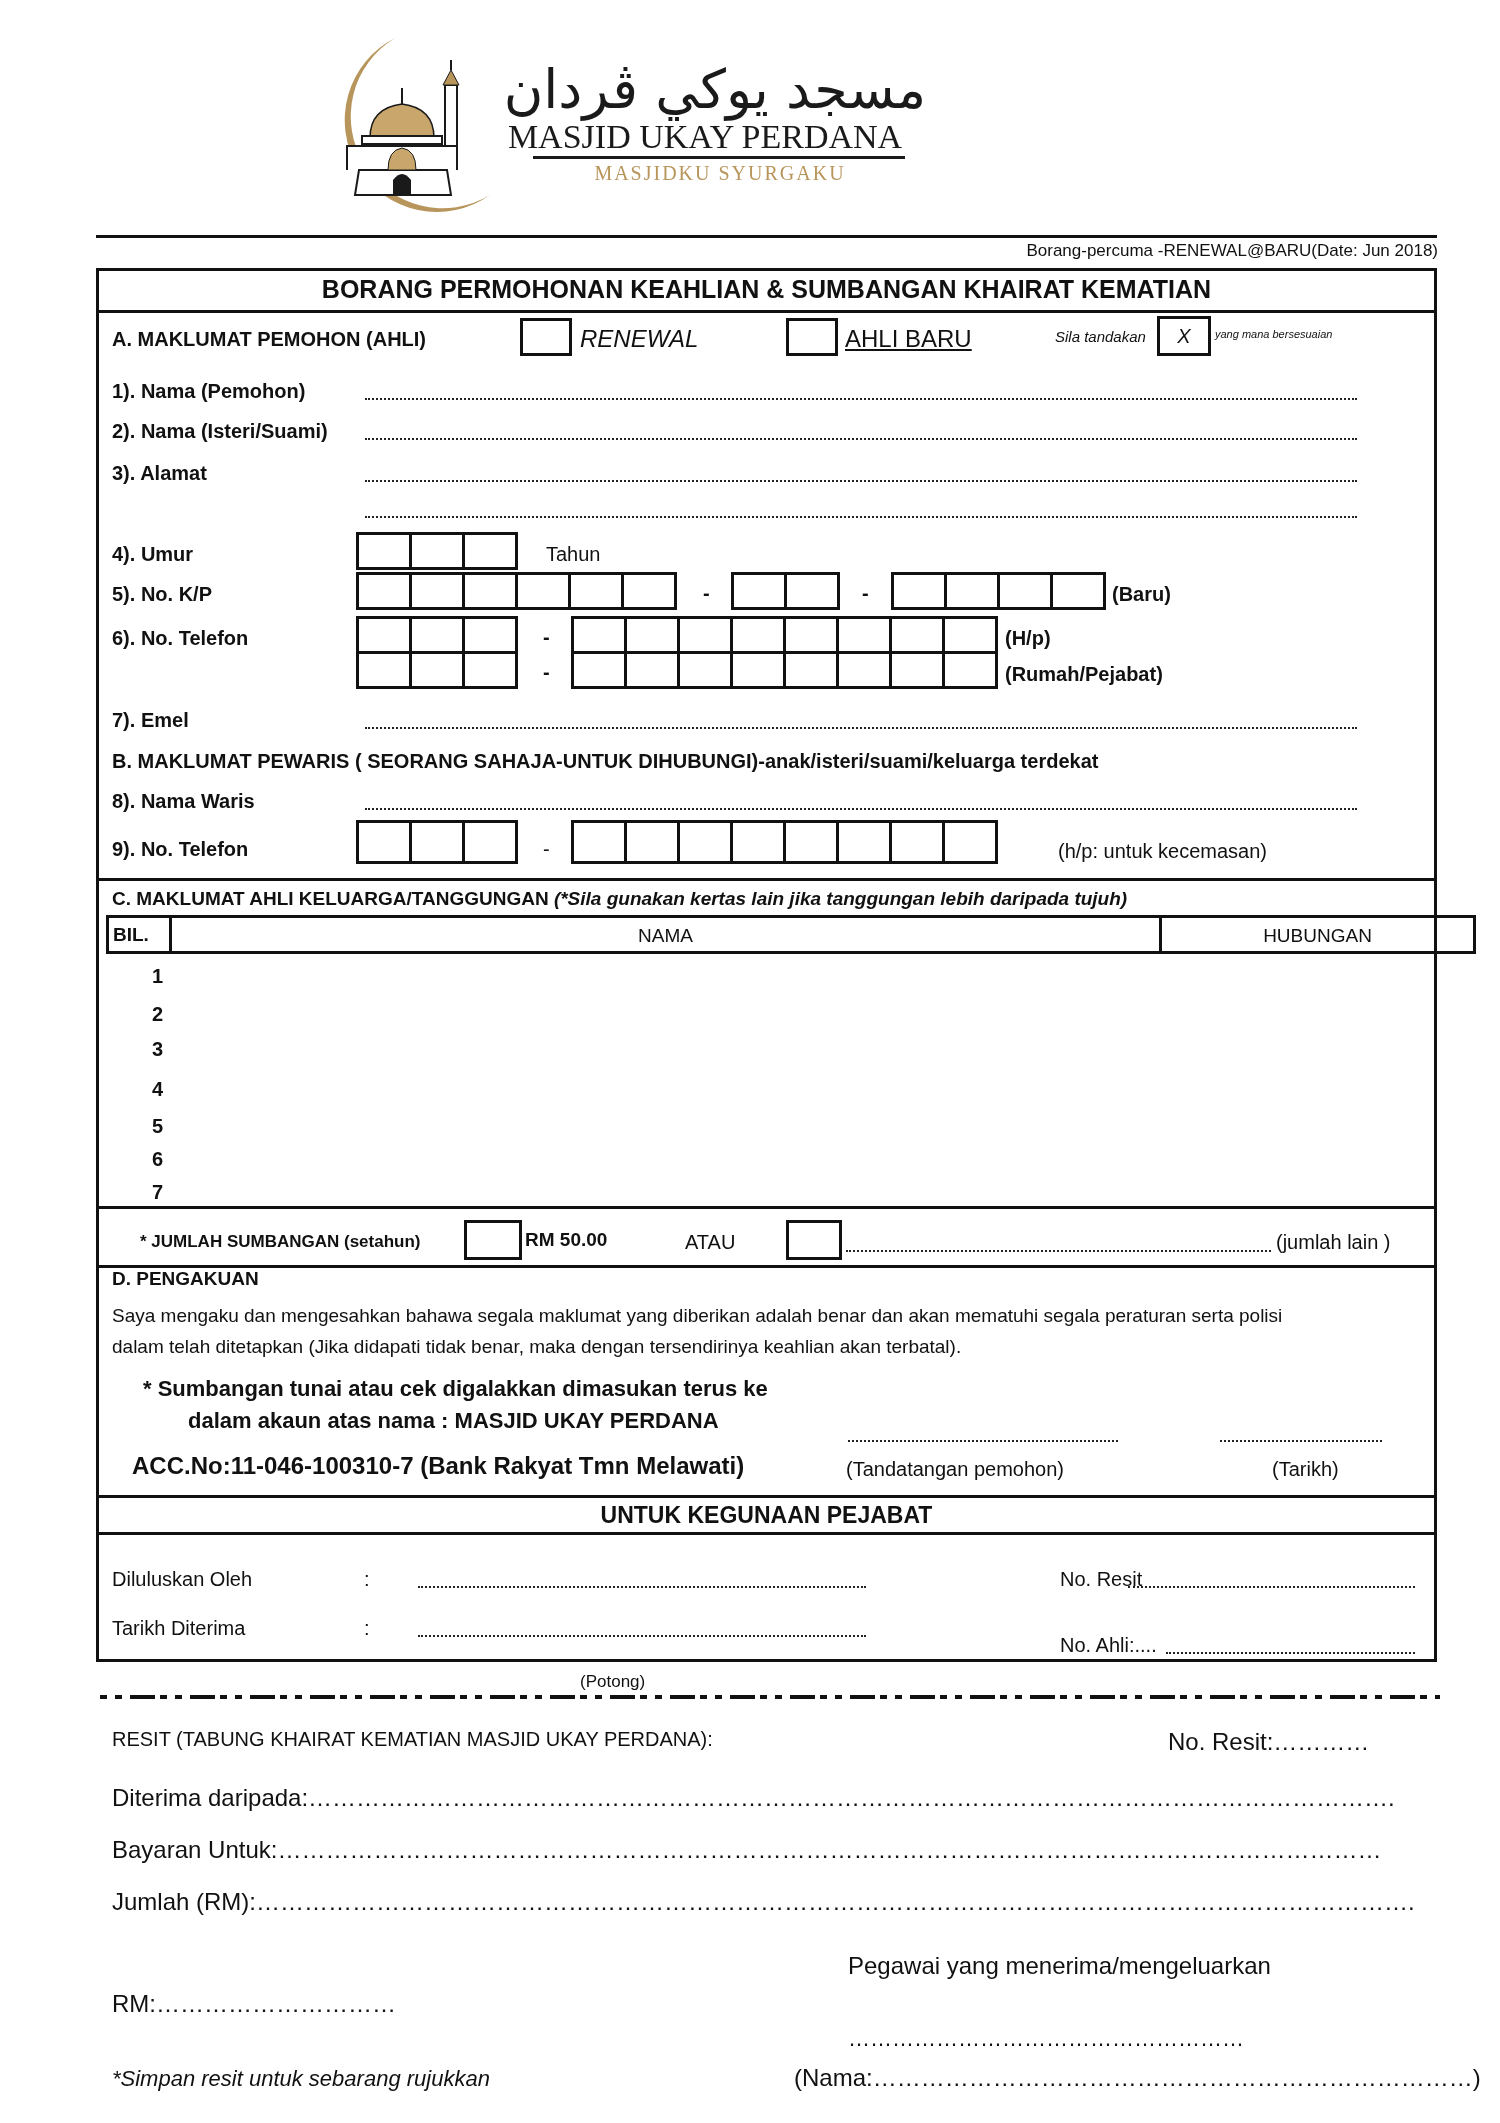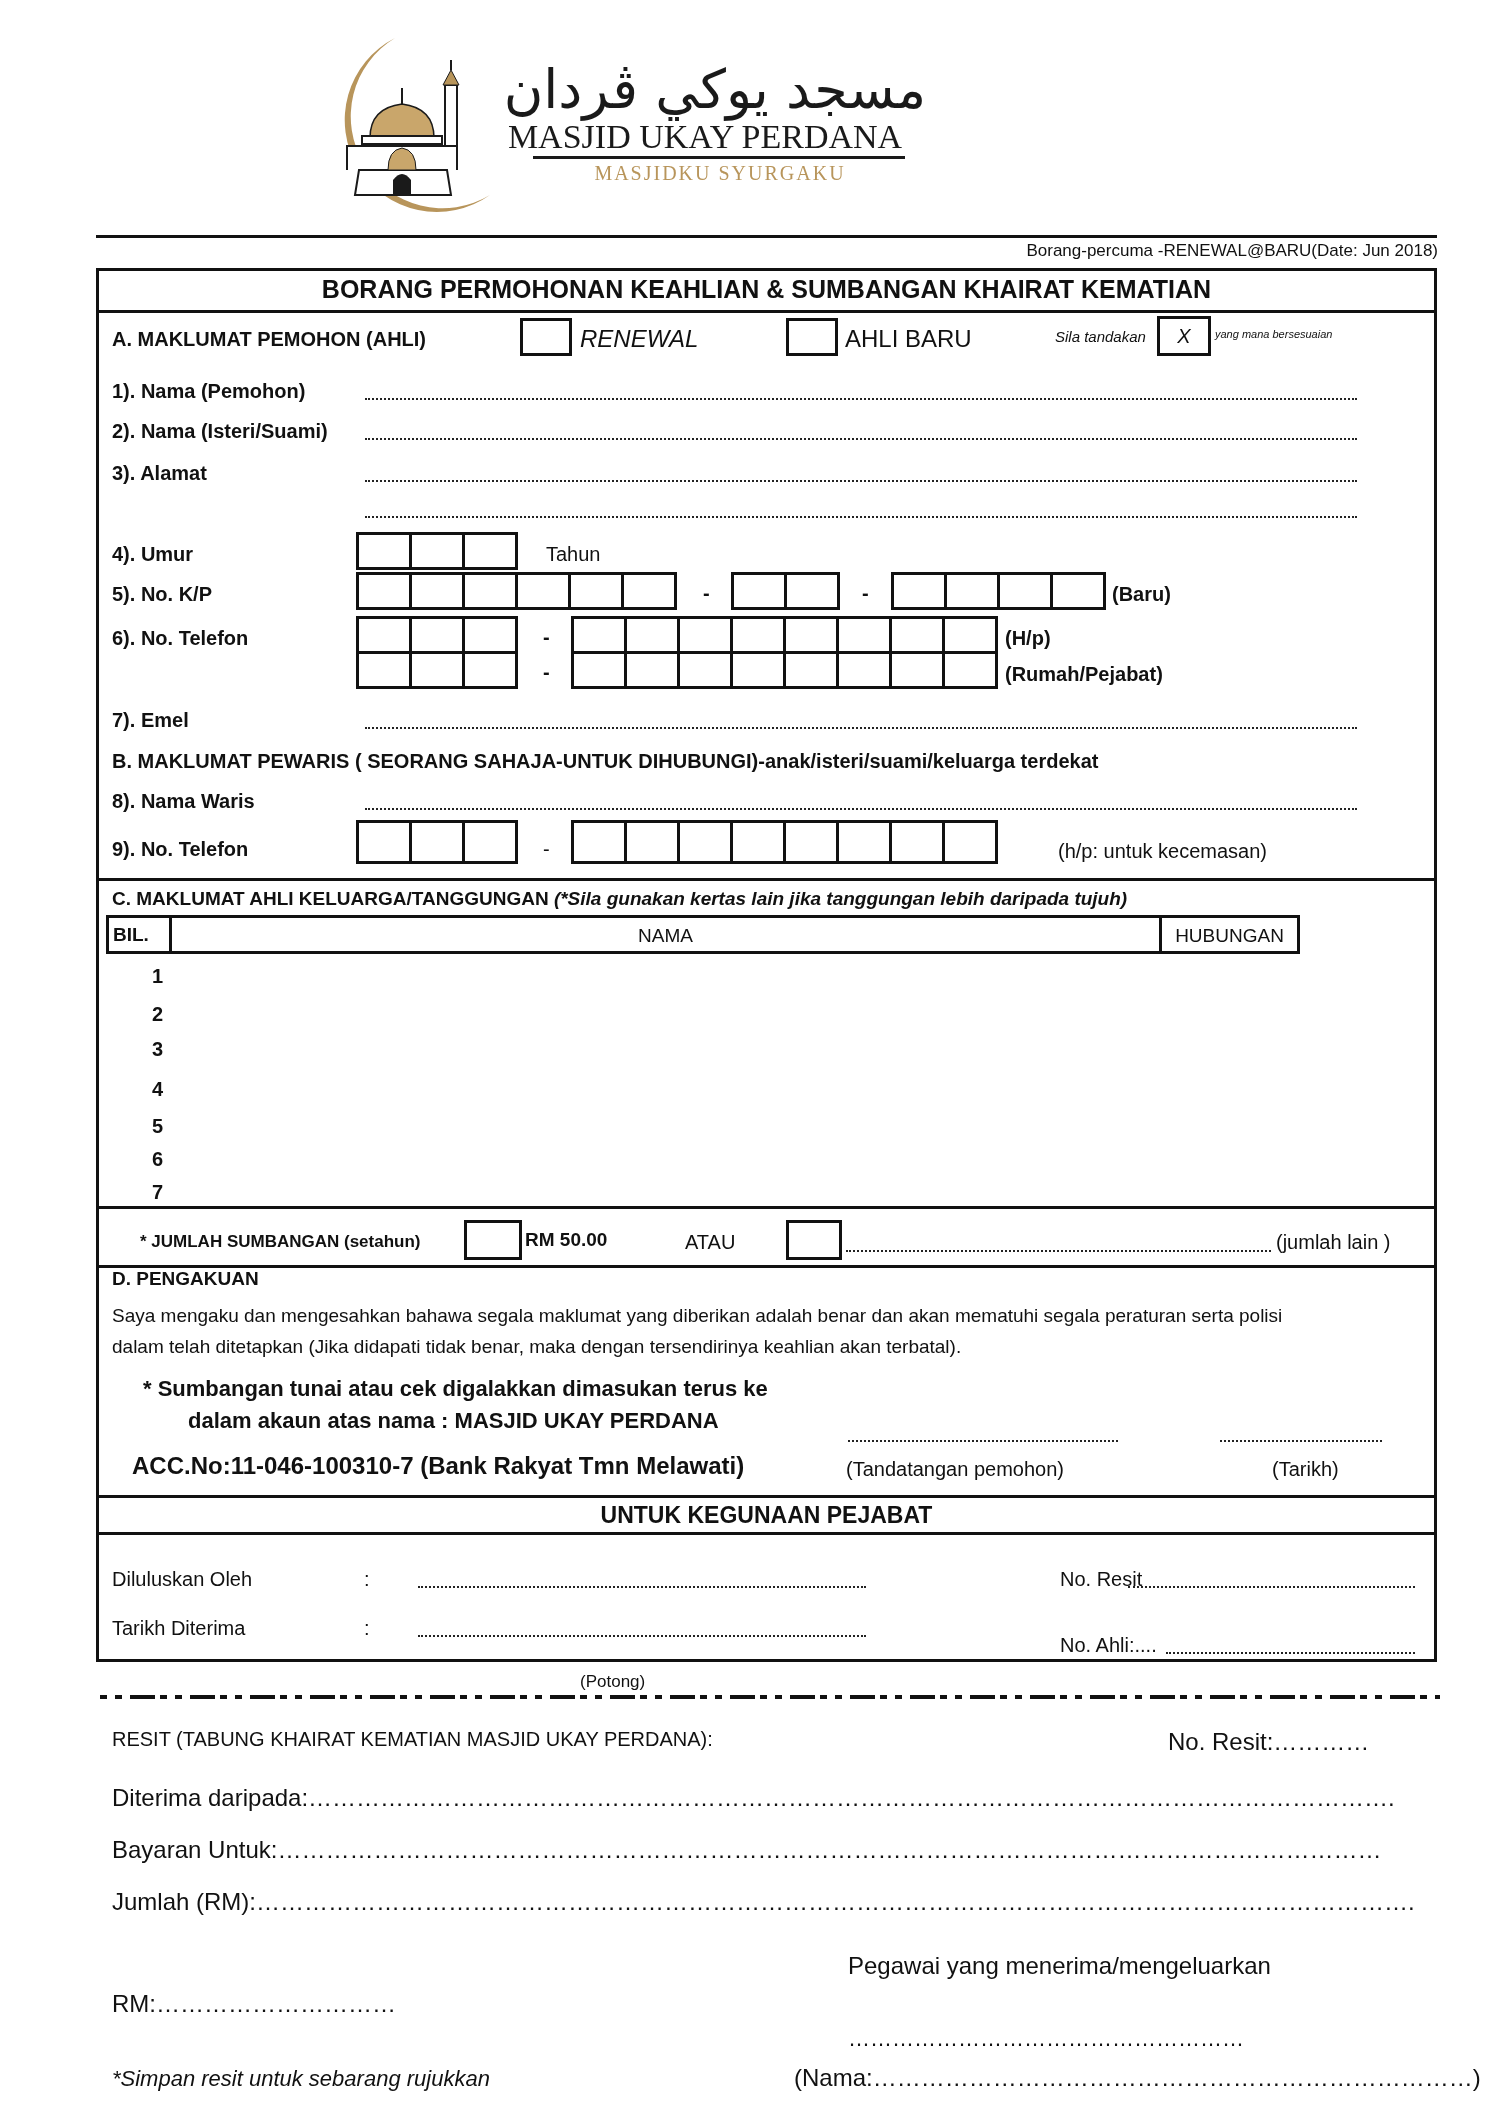--- a/index.html
+++ b/index.html
@@ -55,21 +55,21 @@
 
 <div id="frame"></div>
 
 <div class="abs b" style="left:96px;width:1341px;top:275px;text-align:center;font-size:25px;">BORANG PERMOHONAN KEAHLIAN &amp; SUMBANGAN KHAIRAT KEMATIAN</div>
 <div class="hline" style="top:310px;"></div>
 
 <div class="abs lbl" style="left:112px;top:328px;">A. MAKLUMAT PEMOHON (AHLI)</div>
 <div class="chk" style="left:520px;top:318px;width:52px;height:38px;"></div>
 <div class="abs i" style="left:580px;top:325px;font-size:24px;">RENEWAL</div>
 <div class="chk" style="left:786px;top:318px;width:52px;height:38px;"></div>
-<div class="abs" style="left:845px;top:325px;font-size:24px;">AHLI BARU</div>
+<div class="abs" style="left:845px;top:325px;font-size:24px;text-decoration:underline;">AHLI BARU</div>
 <div class="abs i" style="left:1055px;top:328px;font-size:15px;">Sila tandakan</div>
 <div class="chk" style="left:1157px;top:316px;width:54px;height:40px;display:flex;align-items:center;justify-content:center;">
   <span class="i" style="font-size:20px;">X</span>
 </div>
 <div class="abs i" style="left:1215px;top:328px;font-size:11px;">yang mana bersesuaian</div>
 
 <div class="abs lbl" style="left:112px;top:380px;">1). Nama (Pemohon)</div>
 <div class="dots" style="left:365px;top:398px;width:992px;"></div>
 <div class="abs lbl" style="left:112px;top:420px;">2). Nama (Isteri/Suami)</div>
 <div class="dots" style="left:365px;top:438px;width:992px;"></div>
@@ -169,21 +169,21 @@
     <div class="c"></div>
 </div>
 <div class="abs txt" style="left:1058px;top:840px;">(h/p: untuk kecemasan)</div>
 
 <div class="hline" style="top:878px;"></div>
 
 <div class="abs" style="left:112px;top:888px;font-size:19px;">
   <span class="b">C. MAKLUMAT AHLI KELUARGA/TANGGUNGAN</span>
   <span class="b i">(*Sila gunakan kertas lain jika tanggungan lebih daripada tujuh)</span>
 </div>
-<div class="abs" style="left:106px;top:915px;width:1194px;height:39px;border:3px solid #111;display:flex;">
+<div class="abs" style="left:106px;top:915px;width:1370px;height:39px;border:3px solid #111;display:flex;">
   <div style="width:63px;border-right:3px solid #111;font-weight:bold;font-size:19px;padding:6px 4px;">BIL.</div>
   <div style="width:990px;border-right:3px solid #111;text-align:center;font-size:19px;padding-top:7px;">NAMA</div>
   <div style="flex:1;text-align:center;font-size:19px;padding-top:7px;">HUBUNGAN</div>
 </div>
 <div class="abs lbl" style="left:152px;top:965px;">1</div>
 <div class="abs lbl" style="left:152px;top:1003px;">2</div>
 <div class="abs lbl" style="left:152px;top:1038px;">3</div>
 <div class="abs lbl" style="left:152px;top:1078px;">4</div>
 <div class="abs lbl" style="left:152px;top:1115px;">5</div>
 <div class="abs lbl" style="left:152px;top:1148px;">6</div>

